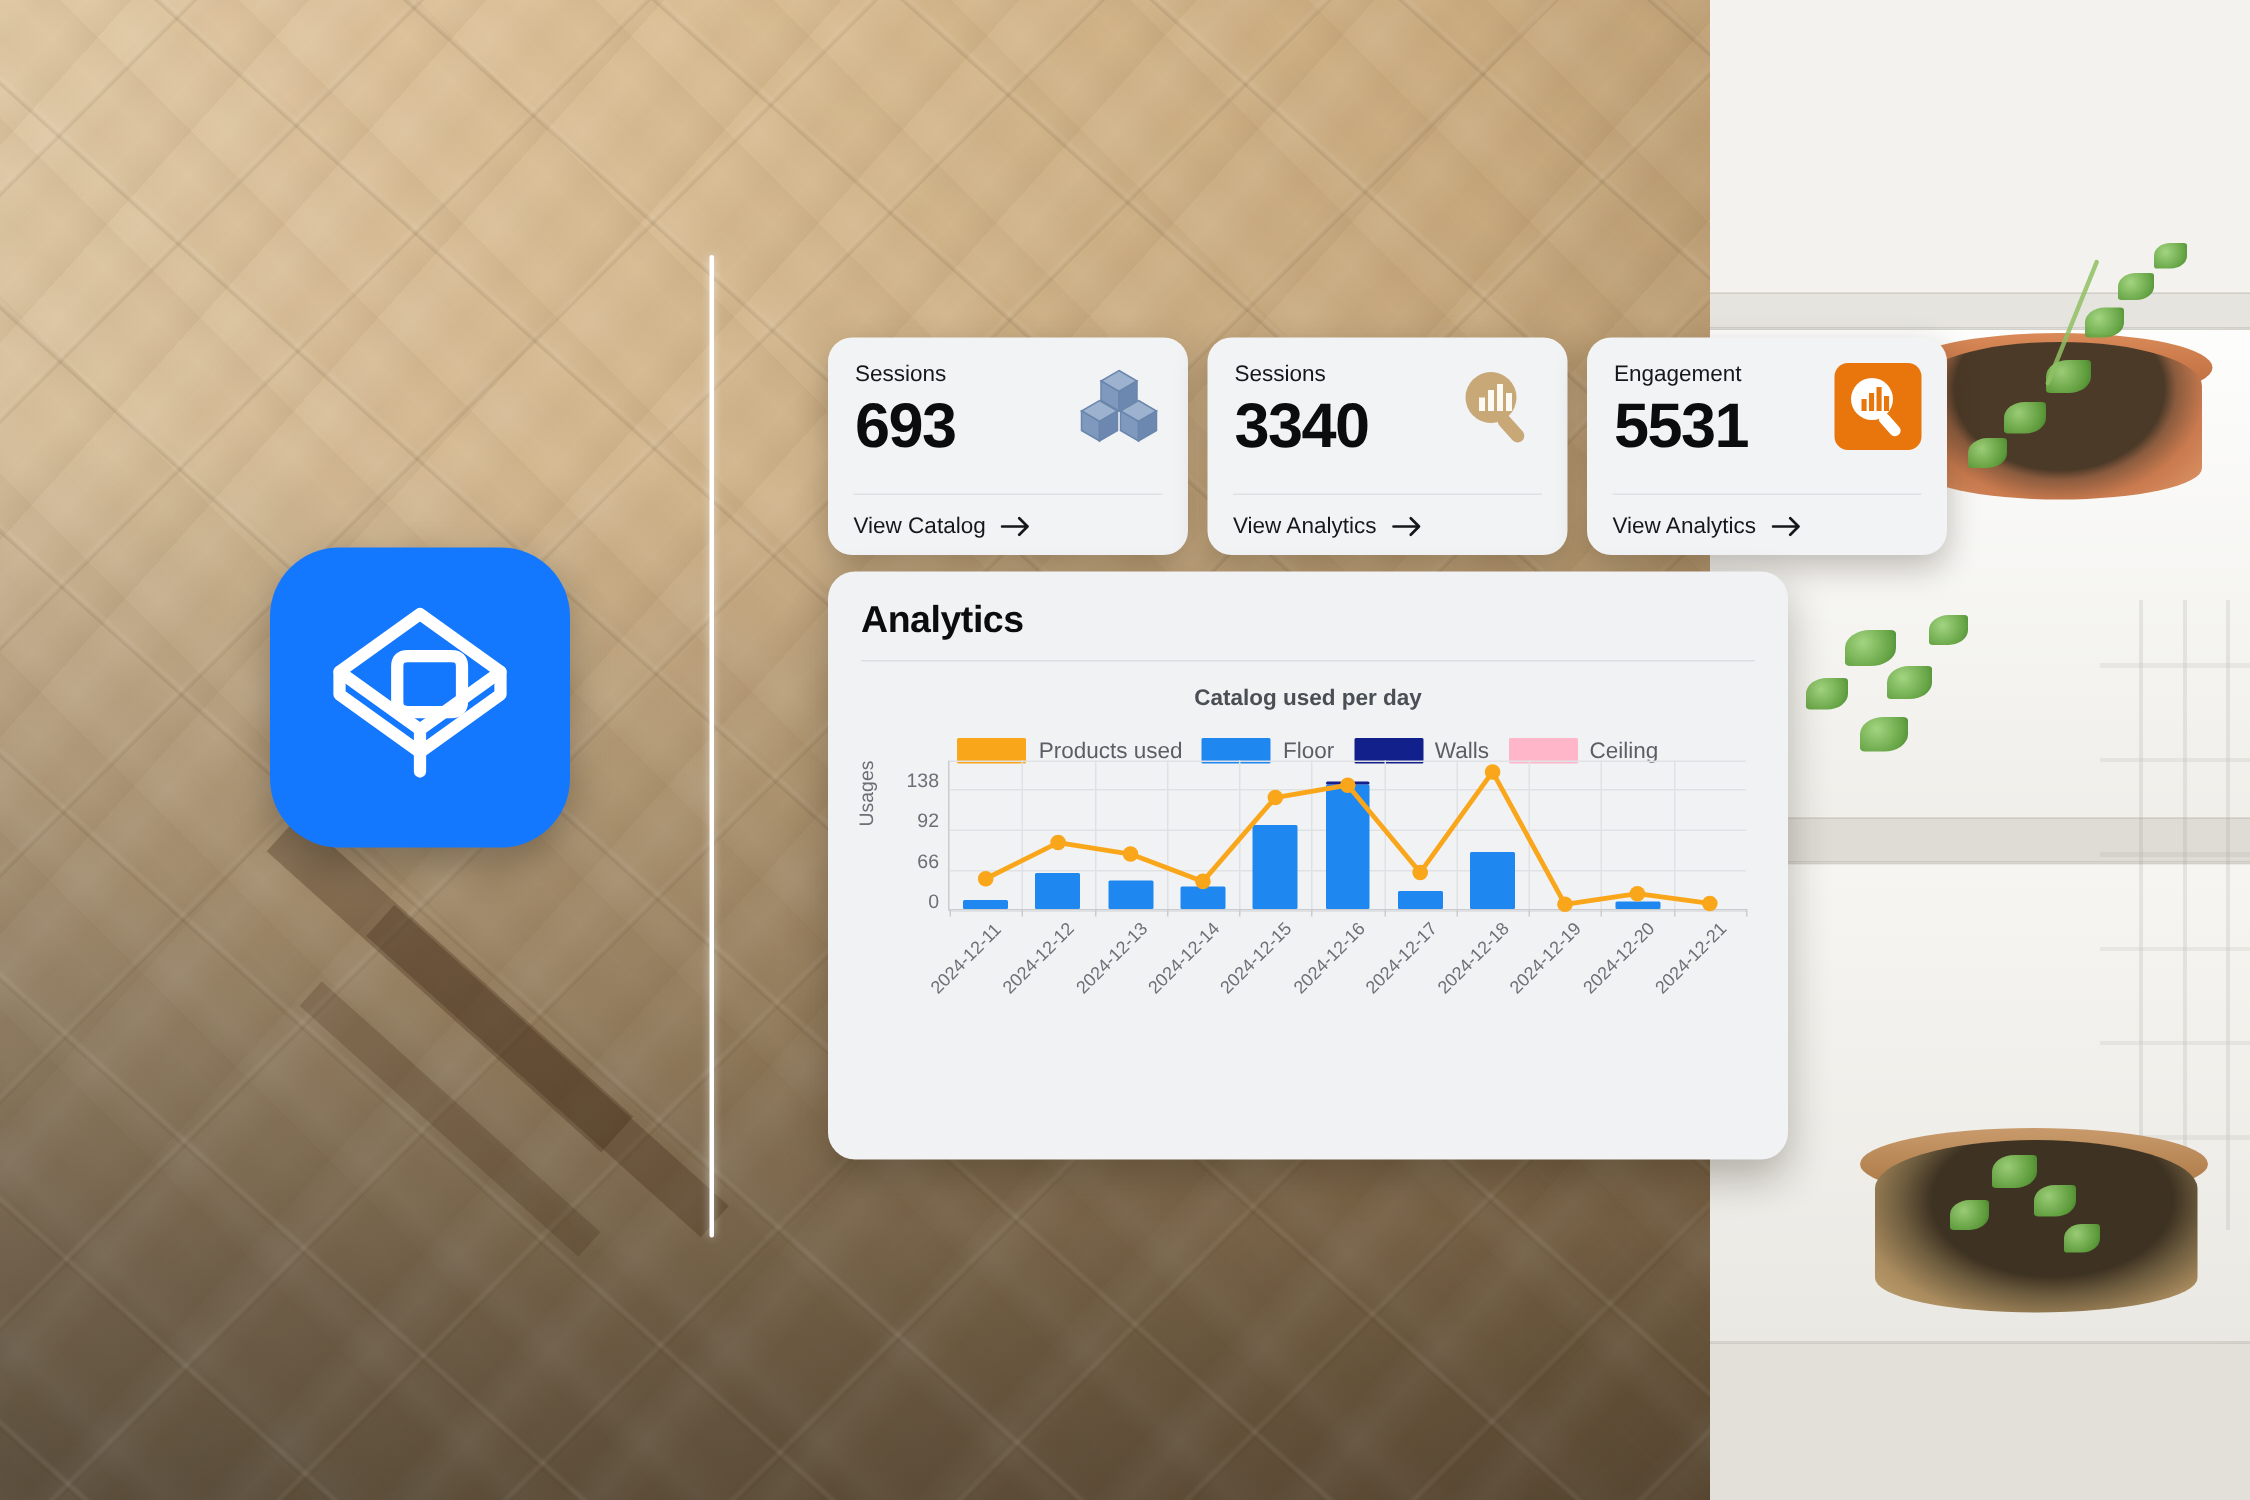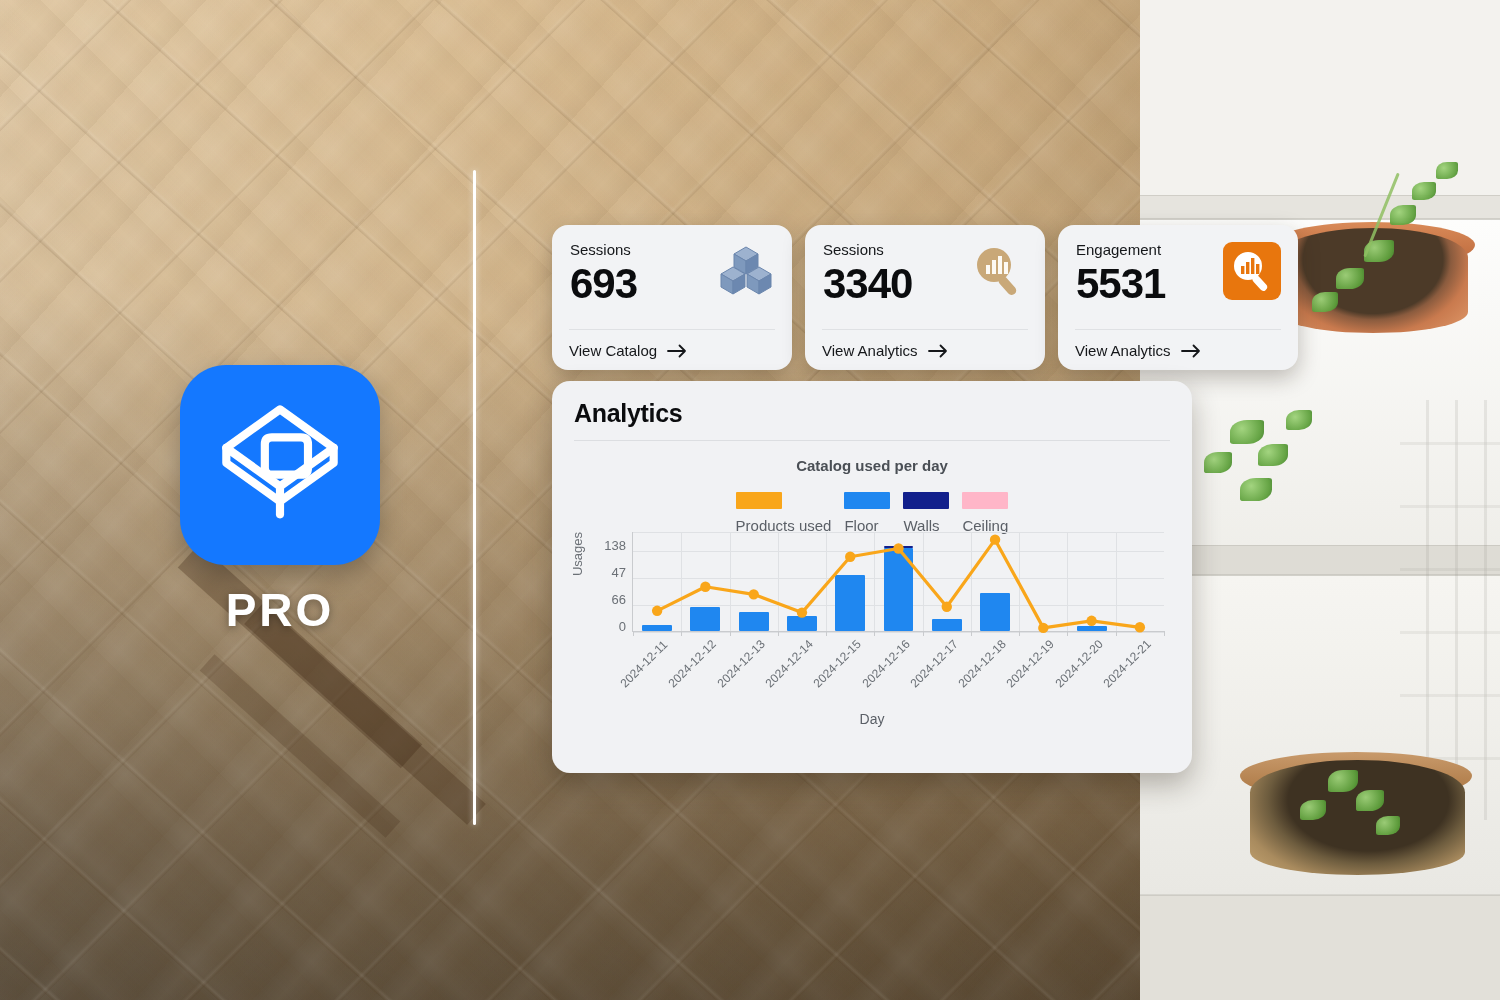--- a/index.html
+++ b/index.html
@@ -161,21 +161,21 @@
     position: absolute; left: 552px; top: 381px; width: 640px; height: 392px;
     border-radius: 18px; background: #f1f2f4;
     box-shadow: 0 12px 28px rgba(40,30,15,.30);
     padding: 18px 22px;
   }
   .panel-title { font-size: 25px; font-weight: 700; color: #0b0c0e; letter-spacing: -.3px; }
   .panel-rule { margin-top: 12px; height: 1px; background: #dcdee1; }
   .chart-title { text-align: center; margin-top: 16px; font-size: 15px; font-weight: 700; color: #4a4f55; }
 
   .legend { display: flex; justify-content: center; align-items: center; gap: 13px; margin-top: 18px; }
-  .legend-item { display: flex; align-items: flex-start; gap: 8px; flex-direction: column; }
+  .legend-item { display: flex; align-items: flex-start; gap: 8px; }
   .legend-swatch { width: 46px; height: 17px; border-radius: 1px; }
   .legend-text { font-size: 15px; color: #5a5f66; }
 
   
   .plot-wrap { position: relative; margin-top: 12px; height: 92px; }
   .ylabel {
     position: absolute; left: -4px; top: 8px;
     transform: rotate(-90deg) translateX(-50%);
     transform-origin: left top;
     font-size: 13px; color: #6b7076; white-space: nowrap;
@@ -258,21 +258,20 @@
     <div class="logo-tile">
       <span>
         <svg width="140" height="140" viewBox="0 0 120 120" fill="none" stroke="#ffffff" stroke-width="7" stroke-linecap="round" stroke-linejoin="round">
           <path d="M60 14 L106 47 L60 80 L14 47 Z"></path>
           <path d="M14 47 L14 60 L60 93 L106 60 L106 47"></path>
           <path d="M47 44 Q47 38 53 38 L78 38 Q84 38 84 44 L84 64 Q84 70 78 70 L53 70 Q47 70 47 64 Z"></path>
           <path d="M60 80 L60 104"></path>
         </svg>
       </span>
     </div>
-    <div class="brand-word">PRO</div>
   </div>
 
   <div class="kpi-row">
 
     <div class="kpi-card">
       <div class="kpi-label">Sessions</div>
       <div class="kpi-value">693</div>
       <div class="kpi-icon">
         <svg viewBox="0 0 60 60" width="60" height="60">
           <g stroke="#6b86ad" stroke-width="1">
@@ -374,21 +373,21 @@
           <span class="legend-swatch" style="background: rgb(255, 182, 200);"></span>
           <span class="legend-text">Ceiling</span>
         </div>
       </div>
 
     <div class="plot-wrap">
       <div class="ylabel">Usages</div>
       <div class="yticks" id="yticks">
           <div class="ytick" style="top: 86px;">0</div>
           <div class="ytick" style="top: 58.9412px;">66</div>
-          <div class="ytick" style="top: 31.8824px;">47</div>
+          <div class="ytick" style="top: 31.8824px;">92</div>
           <div class="ytick" style="top: 4.82353px; margin-left: 21px;">138</div>
         </div>
       <div class="plot" id="plot">
           <div class="gridline-h" style="top: 100px;"></div>
           <div class="gridline-h" style="top: 72.9412px;"></div>
           <div class="gridline-h" style="top: 45.8824px;"></div>
           <div class="gridline-h" style="top: 18.8235px;"></div>
           <div class="gridline-h" style="top: 0px;"></div>
           <div class="gridline-v" style="left: 48.2727px;"></div>
           <div class="gridline-v" style="left: 96.5455px;"></div>
@@ -443,17 +442,16 @@
           <div class="xlab" style="left: 68.6818px; width: 56px;">2024-12-13</div>
           <div class="xlab" style="left: 116.955px; width: 56px;">2024-12-14</div>
           <div class="xlab" style="left: 165.227px; width: 56px;">2024-12-15</div>
           <div class="xlab" style="left: 213.5px; width: 56px;">2024-12-16</div>
           <div class="xlab" style="left: 261.773px; width: 56px;">2024-12-17</div>
           <div class="xlab" style="left: 310.045px; width: 56px;">2024-12-18</div>
           <div class="xlab" style="left: 358.318px; width: 56px;">2024-12-19</div>
           <div class="xlab" style="left: 406.591px; width: 56px;">2024-12-20</div>
           <div class="xlab" style="left: 454.864px; width: 56px;">2024-12-21</div>
         </div>
-      <div class="xaxis-title">Day</div>
     </div>
   </div>
 
 </div>
 
 </body></html>

